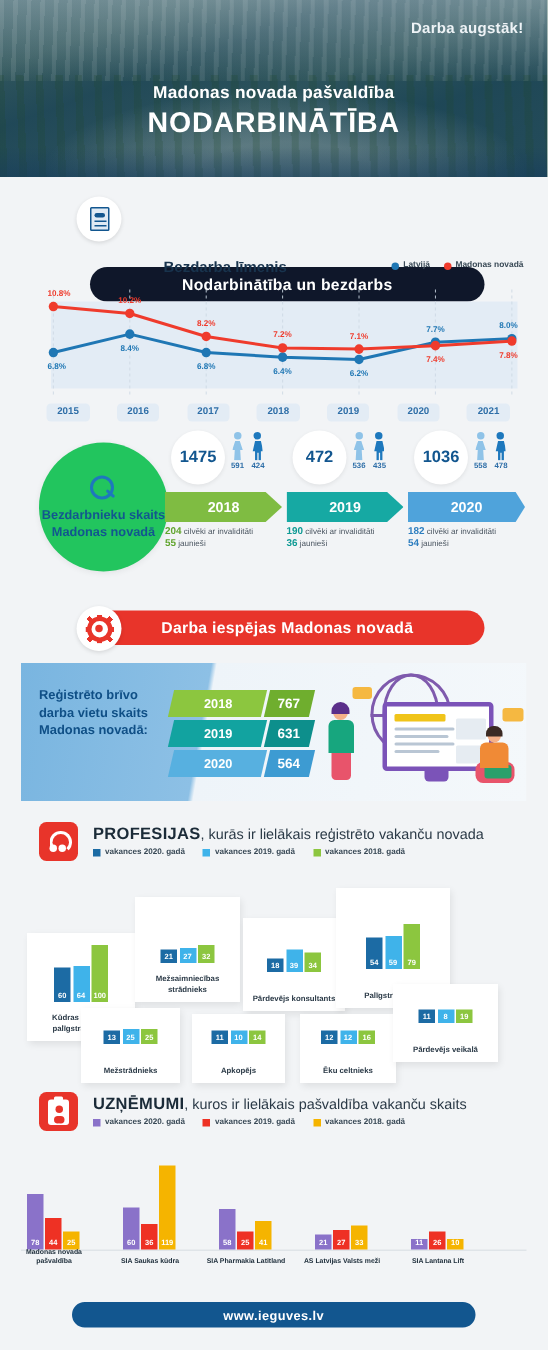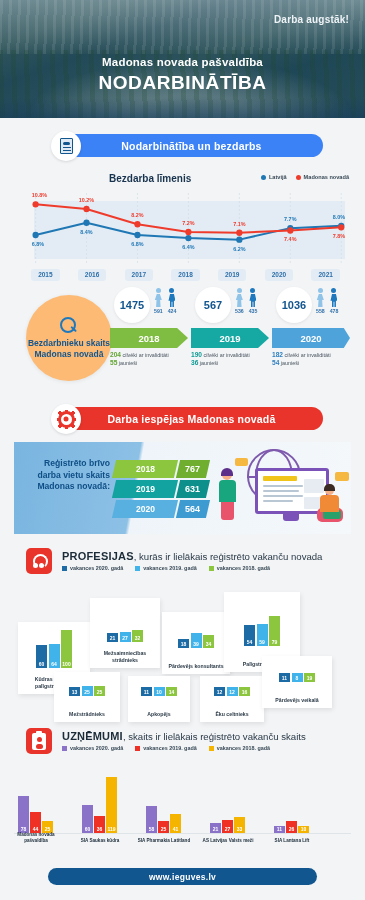--- a/index.html
+++ b/index.html
@@ -67,21 +67,21 @@
     color:#ffffff; font-size:19px; font-weight:bold; letter-spacing:.6px;
   }
 
   
   .pill-wrap { position:relative; height:30px; margin:13px 22px 0 22px; }
   .pill {
     position:absolute; left:38px; right:20px; top:3px; height:23px;
     border-radius:12px; display:flex; align-items:center; justify-content:center;
     color:#fff; font-size:10.5px; font-weight:bold; letter-spacing:.2px;
   }
-  .pill.blue { background:#3b82f6; }
+  .pill.blue { background:#0f172a;margin-top:44px; }
   .pill.red  { background:#e8342a; }
   .pill-icon {
     position:absolute; left:29px; top:0; width:30px; height:30px; border-radius:50%;
     background:#fff; display:flex; align-items:center; justify-content:center;
     box-shadow:0 1px 3px rgba(0,0,0,.12); z-index:2;
   }
   .pill-icon .doc {
     width:13px; height:16px; background:#dfeaf4; border:1.4px solid #12568f; border-radius:1px;
     position:relative;
   }
@@ -132,21 +132,21 @@
     display:inline-block; background:#e3ecf5; color:#2f6fa8; font-size:6.5px; font-weight:bold;
     padding:2.5px 7px; border-radius:3px;
   }
   svg.linechart { position:absolute; inset:0; width:100%; height:100%; overflow:visible; }
   .vlab { font-size:5.6px; font-weight:bold; }
 
   
   .count-block { position:relative; height:108px; margin:2px 10px 0 10px; }
   .count-circle {
     position:absolute; left:16px; top:12px; width:86px; height:86px; border-radius:50%;
-    background:#fdba74; display:flex; flex-direction:column; align-items:center; justify-content:center;
+    background:#22c55e; display:flex; flex-direction:column; align-items:center; justify-content:center;
     box-shadow:0 1px 4px rgba(0,0,0,.07);
   }
   .magnify { width:18px; height:18px; position:relative; margin-bottom:3px; }
   .magnify::before{
     content:""; position:absolute; left:0; top:0; width:12px; height:12px; border-radius:50%;
     border:2.2px solid #1e78bd;
   }
   .magnify::after{
     content:""; position:absolute; left:10px; top:11px; width:7px; height:2.4px;
     background:#1e78bd; transform:rotate(42deg); border-radius:2px;
@@ -180,21 +180,21 @@
   .figw .body { background:#8fc3e8; clip-path:polygon(28% 0,72% 0,100% 46%,76% 46%,82% 100%,18% 100%,24% 46%,0 46%); }
   .figm .head { background:#1e78bd; }
   .figm .body { background:#1e78bd; clip-path:polygon(22% 0,78% 0,100% 52%,78% 52%,78% 100%,56% 100%,56% 60%,44% 60%,44% 100%,22% 100%,22% 52%,0 52%); }
   .pnum { font-size:5.2px; font-weight:bold; color:#2f6fa8; margin-top:1px; }
   .notes { position:absolute; left:100px; right:2px; top:68px; height:24px; display:flex; }
   .note { flex:1; font-size:5.4px; line-height:8px; color:#4a5560; padding-right:6px; }
   .note b { font-size:6.6px; }
   .note.g b { color:#62a52f; } .note.t b { color:#0e9a94; } .note.b b { color:#2f7fc0; }
 
   
-  .vac-panel { position:relative; height:92px; margin:8px 14px 0 14px; overflow:hidden;text-align:right; }
+  .vac-panel { position:relative; height:92px; margin:8px 14px 0 14px; overflow:hidden; }
   .vac-bg {
     position:absolute; inset:0;
     background:linear-gradient(100deg,#79b5e0 0%,#8dc0e5 36%,#eef4f9 37%, #f4f8fb 100%);
   }
   .vac-label {
     position:absolute; left:12px; top:16px; width:84px;
     color:#0f4f86; font-size:8.6px; font-weight:bold; line-height:11.5px;
   }
   .vac-rows { position:absolute; left:100px; top:18px; }
   .vrow { display:flex; height:18px; margin-bottom:2px; transform:skewX(-13deg); }
@@ -427,21 +427,21 @@
          <div class="per">
            <div class="figm">
                 <div class="head"></div>
                 <div class="body"></div>
               </div>
            <div class="pnum">424</div>
          </div>
        </div>
         </div>
         <div class="grp">
-          <div class="bubble">567</div>
+          <div class="bubble">472</div>
        <div class="people">
          <div class="per">
            <div class="figw">
                 <div class="head"></div>
                 <div class="body"></div>
               </div>
            <div class="pnum">536</div>
          </div>
          <div class="per">
            <div class="figm">
@@ -703,21 +703,21 @@
       </div>
       <div class="cap">Pārdevējs veikalā</div>
       </div>
     </div>
 
   <div class="sec-head" style="margin-top:2px">
     <div class="sec-badge">
         <div class="badge-comp"></div>
       </div>
     <div class="sec-title">
-      <b>UZŅĒMUMI</b><span>, skaits ir lielākais reģistrēto vakanču skaits</span>
+      <b>UZŅĒMUMI</b><span>, kuros ir lielākais pašvaldība vakanču skaits</span>
     </div>
     <div class="sec-legend" id="clegend">
         <div class="sl">
           <span class="sq" style="background:#8a72c9"></span>
           <span>vakances 2020. gadā</span>
         </div>
         <div class="sl">
           <span class="sq" style="background:#ee3124"></span>
           <span>vakances 2019. gadā</span>
         </div>

